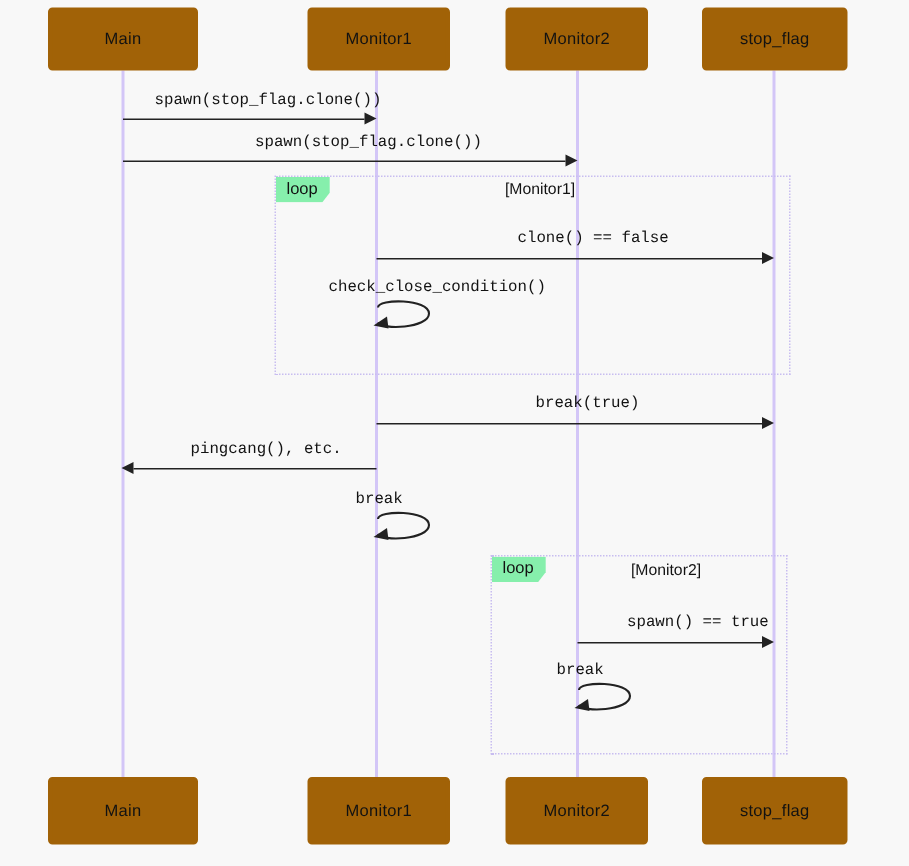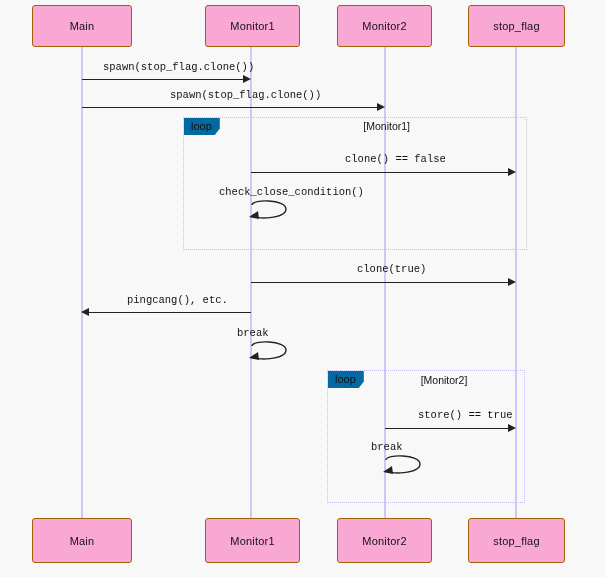--- a/index.html
+++ b/index.html
@@ -8,22 +8,22 @@
     background:#f8f8f8;
     font-family:"Liberation Sans", sans-serif;
     overflow:hidden;
   }
   #canvas{position:relative;width:606px;height:577px;}
 
   
   .participant{
     position:absolute;
     box-sizing:border-box;
-    background:#f9a8d4;
-    border:1px solid #a16207;
+    background:#a16207;
+    border:3px solid #a16207;
     border-radius:3px;
     display:flex;align-items:center;justify-content:center;
     font-size:11px;color:#121212;
     letter-spacing:.2px;
     text-align:right;
   }
   .lifeline{
     position:absolute;
     width:2px;
     background:#d3c6f7;
@@ -31,21 +31,21 @@
 
   
   .fragment{
     position:absolute;
     box-sizing:border-box;
     border:1px dotted #c8bdf0;
     background:transparent;
   }
   .frag-label{
     position:absolute;
-    background:#0369a1;
+    background:#86efac;
     border:0;
     font-size:11px;
     color:#121212;
     padding:2px 8px 2px 7px;
     line-height:13px;
     clip-path:polygon(0 0,100% 0,100% 62%,86% 100%,0 100%);
   }
   .frag-cond{
     position:absolute;
     font-size:10.5px;
@@ -96,21 +96,21 @@
   </div>
   <div class="participant" style="left:337px; top:5px; width:95px;  height:42px;">
     <span>Monitor2</span>
   </div>
   <div class="participant" style="left:468px; top:5px; width:97px;  height:42px;">
     <span>stop_flag</span>
   </div>
 
   <div class="fragment" style="left:183px; top:117px; width:344px; height:133px;"></div>
   <div class="frag-label" style="left:184px; top:118px;">loop</div>
-  <div class="frag-cond" style="left:310px; top:120px; width:100px;text-align:right;">[Monitor1]</div>
+  <div class="frag-cond" style="left:310px; top:120px; width:100px;">[Monitor1]</div>
 
   <div class="fragment" style="left:327px; top:370px; width:198px; height:133px;"></div>
   <div class="frag-label" style="left:328px; top:371px;">loop</div>
   <div class="frag-cond" style="left:394px; top:374px; width:100px;">[Monitor2]</div>
 
   <div class="msg-label" style="left:103px; top:61px;">spawn(stop_flag.clone())</div>
   <div class="msg-line" style="left:82px; top:79px; width:161px;"></div>
   <div class="arrow-r" style="left:243px; top:75px;"></div>
 
   <div class="msg-label" style="left:170px; top:89px;">spawn(stop_flag.clone())</div>
@@ -122,37 +122,37 @@
   <div class="arrow-r" style="left:508px; top:168px;"></div>
 
   <div class="msg-label" style="left:192px; top:186px;margin-left:27px;">check_close_condition()</div>
   <div class="selfloop" style="left:248px; top:198px;">
     <svg width="44" height="26" viewBox="0 0 44 26">
       <path d="M4 7 C 4 1, 38 1, 38 11 C 38 21, 6 22, 4 17" fill="none" stroke="#222" stroke-width="1.4"></path>
       <polygon points="10,13 1,19 11,21" fill="#222"></polygon>
     </svg>
   </div>
 
-  <div class="msg-label" style="left:357px; top:263px;">clone(true)</div>
+  <div class="msg-label" style="left:357px; top:263px;">break(true)</div>
   <div class="msg-line" style="left:251px; top:282px; width:257px;"></div>
   <div class="arrow-r" style="left:508px; top:278px;"></div>
 
   <div class="msg-label" style="left:127px; top:294px;">pingcang(), etc.</div>
   <div class="msg-line" style="left:89px; top:312px; width:162px;"></div>
   <div class="arrow-l" style="left:81px; top:308px;"></div>
 
   <div class="msg-label" style="left:237px; top:327px;">break</div>
   <div class="selfloop" style="left:248px; top:339px;">
     <svg width="44" height="26" viewBox="0 0 44 26">
       <path d="M4 7 C 4 1, 38 1, 38 11 C 38 21, 6 22, 4 17" fill="none" stroke="#222" stroke-width="1.4"></path>
       <polygon points="10,13 1,19 11,21" fill="#222"></polygon>
     </svg>
   </div>
 
-  <div class="msg-label" style="left:418px; top:409px;">store() == true</div>
+  <div class="msg-label" style="left:418px; top:409px;">spawn() == true</div>
   <div class="msg-line" style="left:385px; top:428px; width:123px;"></div>
   <div class="arrow-r" style="left:508px; top:424px;"></div>
 
   <div class="msg-label" style="left:371px; top:441px;">break</div>
   <div class="selfloop" style="left:382px; top:453px;">
     <svg width="44" height="26" viewBox="0 0 44 26">
       <path d="M4 7 C 4 1, 38 1, 38 11 C 38 21, 6 22, 4 17" fill="none" stroke="#222" stroke-width="1.4"></path>
       <polygon points="10,13 1,19 11,21" fill="#222"></polygon>
     </svg>
   </div>

